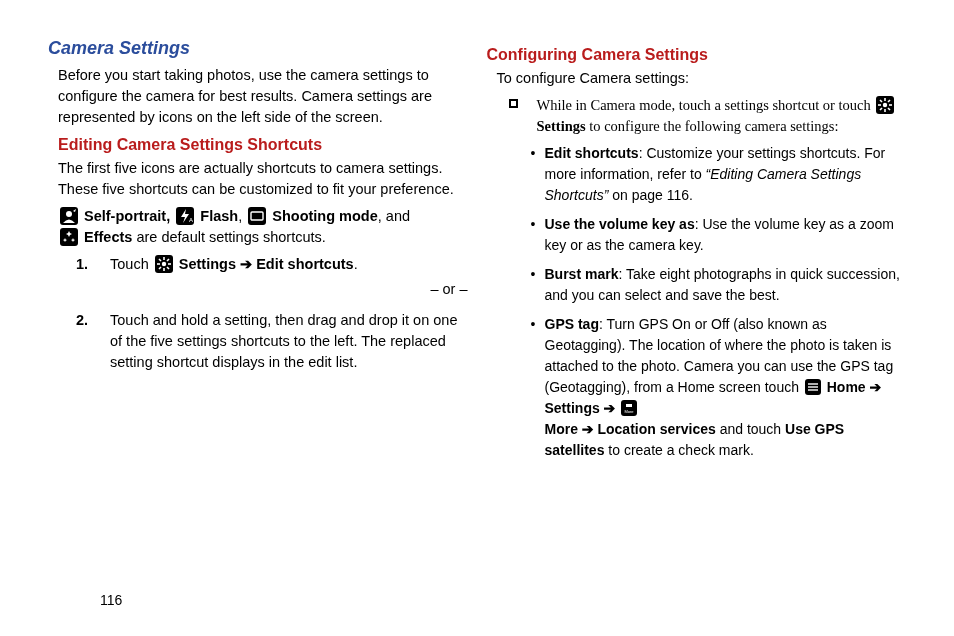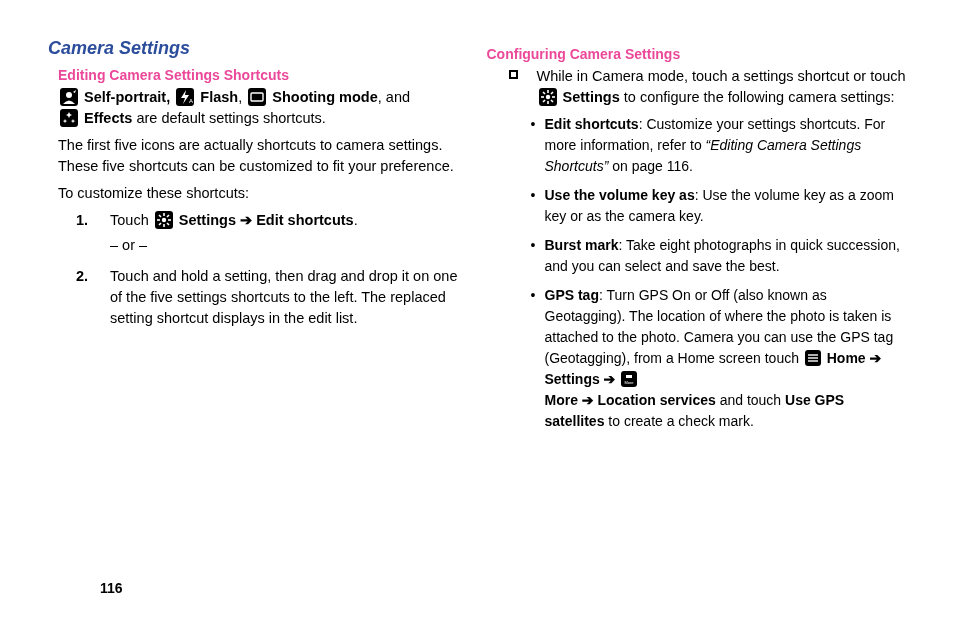--- a/index.html
+++ b/index.html
@@ -1,52 +1,55 @@
 <!DOCTYPE html>
 <html><head>
 <meta charset="utf-8">
 <style>
   * { box-sizing: border-box; margin: 0; padding: 0; }
   html, body { width: 954px; height: 636px; background: #fff; font-family: Arial, Helvetica, sans-serif; color: #000; }
   .page { display: flex; padding: 38px 48px 20px 48px; gap: 19px; height: 100%; position: relative; }
   .col { flex: 1; }
   .h-section { font-weight: bold; font-style: italic; color: #2b4d9c; font-size: 18px; margin-bottom: 6px; }
-  .h-sub { font-weight: bold; color: #ec4899; font-size: 14px; margin: 8px 0 4px 0; }
+  .h-sub { font-weight: bold; color: #b91c1c; font-size: 16px; margin: 8px 0 4px 0; }
   p { font-size: 14.5px; line-height: 1.45; margin-bottom: 6px; }
   .indent0 { margin-left: 10px; }
   .indent1 { margin-left: 10px; }
   .olwrap { margin-left: 28px; }
   .oli { position: relative; padding-left: 34px; font-size: 14.5px; line-height: 1.45; margin-bottom: 10px; }
   .oli .num { position: absolute; left: 0; top: 0; font-weight: bold; }
-  .or { margin: 4px 0 6px 0; }
+  .or { margin: 4px 0 6px 0; text-align: right; }
   .sqwrap { margin-left: 22px; }
-  .sqli { position: relative; padding-left: 28px; font-size: 14.5px; line-height: 1.45; margin-bottom: 6px; }
+  .sqli { position: relative; padding-left: 28px; font-size: 14.5px; line-height: 1.45; margin-bottom: 6px; font-family: Liberation Serif, serif; }
   .sqli .sq { position: absolute; left: 0; top: 4px; width: 9px; height: 9px; border: 2px solid #000; }
   .bwrap { margin-left: 44px; }
   .bli { position: relative; padding-left: 14px; font-size: 14px; line-height: 1.5; margin-bottom: 8px; font-family: Arial, Helvetica, sans-serif; }
   .bli .dot { position: absolute; left: 0; top: 0; }
   .bli, .bli span { font-stretch: condensed; }
   .cond { font-family: "Arial Narrow", Arial, sans-serif; }
   .b { font-weight: bold; }
   .i { font-style: italic; }
   .icon { display: inline-block; width: 18px; height: 18px; background: #000; border-radius: 3px; vertical-align: -4px; margin: 0 2px; position: relative; }
   .icon svg { position: absolute; inset: 0; }
   .icon-small { width: 16px; height: 16px; vertical-align: -3px; }
   .arrow { font-weight: bold; }
-  .pagenum { position: absolute; bottom: 40px; left: 100px; font-size: 14px; font-weight: bold; }
+  .pagenum { position: absolute; bottom: 28px; left: 100px; font-size: 14px; }
 </style>
 </head>
 <body>
 
 <div class="page">
 
   <div class="col">
     <div class="h-section">Camera Settings</div>
+    <p class="indent1">Before you start taking photos, use the camera settings to configure the camera for best results. Camera settings are represented by icons on the left side of the screen.</p>
 
     <div class="h-sub indent1">Editing Camera Settings Shortcuts</div>
+    <p class="indent1">The first five icons are actually shortcuts to camera settings. These five shortcuts can be customized to fit your preference.</p>
+
     <p class="indent1">
       <span class="icon"><svg viewBox="0 0 18 18">
             <circle cx="9" cy="7" r="3" fill="#fff"></circle>
             <path d="M3 16 Q9 9 15 16" fill="#fff"></path>
             <path d="M13 4 L16 2 L15 5 Z" fill="#fff"></path>
           </svg></span>
       <span class="b">Self-portrait,</span>
       <span class="icon"><svg viewBox="0 0 18 18">
             <path d="M10 2 L5 10 L9 10 L7 16 L13 7 L9 7 Z" fill="#fff"></path>
             <text x="13" y="15" font-size="6" fill="#fff" font-family="Arial">A</text>
@@ -60,23 +63,20 @@
       <span class="icon"><svg viewBox="0 0 18 18">
             <g fill="#fff">
               <path d="M9 3l1 2 2 1-2 1-1 2-1-2-2-1 2-1z"></path>
               <path d="M5 10l.7 1.4 1.4.7-1.4.7L5 14l-.7-1.2-1.4-.7 1.4-.7z"></path>
               <path d="M13 10l.7 1.4 1.4.7-1.4.7L13 14l-.7-1.2-1.4-.7 1.4-.7z"></path>
             </g>
           </svg></span>
       <span class="b">Effects</span><span> are default settings shortcuts.</span>
     </p>
 
-    <p class="indent1">The first five icons are actually shortcuts to camera settings. These five shortcuts can be customized to fit your preference.</p>
-
-    <p class="indent1">To customize these shortcuts:</p>
 
     <div class="olwrap">
       <div class="oli">
         <span class="num b">1.</span>
         <span>Touch </span>
         <span class="icon"><svg viewBox="0 0 18 18">
               <circle cx="9" cy="9" r="2.2" fill="#fff"></circle>
               <g stroke="#fff" stroke-width="1.6">
                 <line x1="9" y1="2" x2="9" y2="5"></line>
                 <line x1="9" y1="13" x2="9" y2="16"></line>
@@ -93,20 +93,21 @@
       </div>
       <div class="oli">
         <span class="num b">2.</span>
         <span>Touch and hold a setting, then drag and drop it on one of the five settings shortcuts to the left. The replaced setting shortcut displays in the edit list.</span>
       </div>
     </div>
   </div>
 
   <div class="col">
     <div class="h-sub">Configuring Camera Settings</div>
+    <p class="indent0">To configure Camera settings:</p>
 
     <div class="sqwrap">
       <div class="sqli">
         <span class="sq"></span>
         <span>While in Camera mode, touch a settings shortcut or touch </span>
         <span class="icon"><svg viewBox="0 0 18 18">
               <circle cx="9" cy="9" r="2.2" fill="#fff"></circle>
               <g stroke="#fff" stroke-width="1.6">
                 <line x1="9" y1="2" x2="9" y2="5"></line>
                 <line x1="9" y1="13" x2="9" y2="16"></line>

